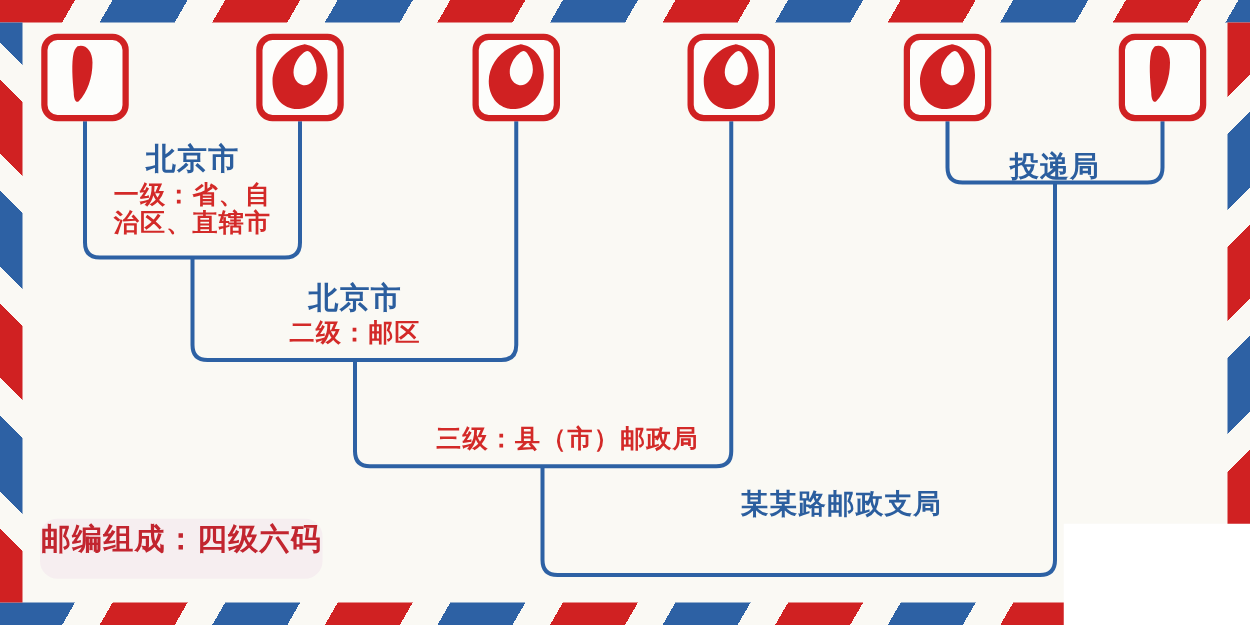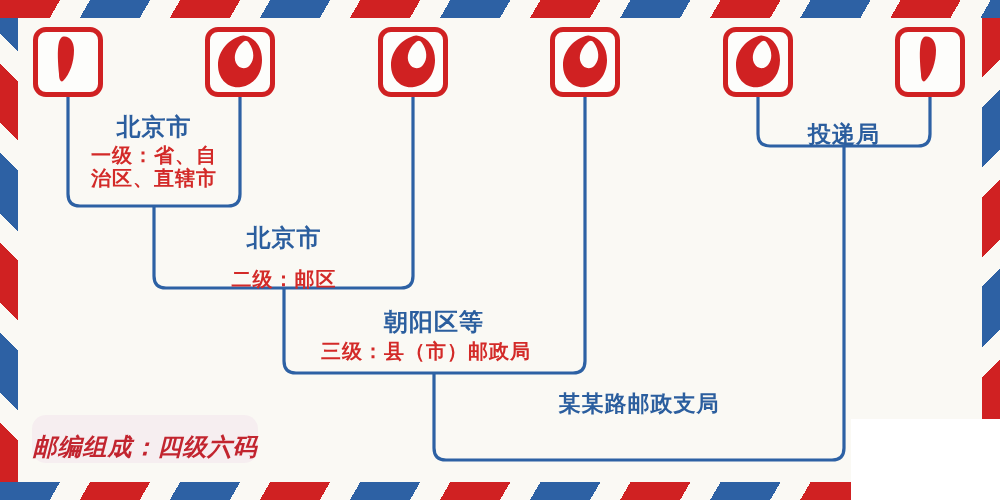--- a/index.html
+++ b/index.html
@@ -55,21 +55,21 @@
     font-weight:bold;letter-spacing:1px;
   }
   .lvl-name{color:var(--text-blue);font-size:24px;line-height:24px;}
   .lvl-desc{color:var(--text-red);font-size:20px;line-height:23px;text-align:right;}
   .lvl4-name{font-size:22px;}
   .delivery-name{font-size:23px;}
   
   .badge{
     position:absolute;left:32px;top:415px;width:226px;height:48px;
     background:var(--badge-bg);border-radius:14px;z-index:4;
-    display:flex;align-items:flex-end;justify-content:center;font-style:italic;
+    display:flex;align-items:flex-start;justify-content:center;
   }
   .badge span{
     color:var(--badge-text);font-weight:bold;font-size:24px;letter-spacing:1px;
   }
   
   .blank-patch{
     position:absolute;left:851px;top:419px;width:149px;height:81px;
     background:#ffffff;z-index:5;
   }
   .defs-hidden{position:absolute;width:0;height:0;overflow:hidden;}
@@ -132,26 +132,25 @@
     <path class="conn" d="M 284,288 L 284,361 Q 284,373 296,373 L 573,373 Q 585,373 585,361 L 585,97"></path>
     <path class="conn" d="M 434,373 L 434,448 Q 434,460 446,460 L 832,460 Q 844,460 844,448 L 844,146"></path>
     <path class="conn" d="M 758,97 L 758,134 Q 758,146 770,146 L 918,146 Q 930,146 930,134 L 930,97"></path>
   </svg>
 
   <div class="lbl lvl-name" style="left:154px;top:127px">北京市</div>
   <div class="lbl lvl-desc" style="left:154px;top:167px">一级：省、自
 治区、直辖市</div>
 
   <div class="lbl lvl-name" style="left:284px;top:238px">北京市</div>
-  <div class="lbl lvl-desc" style="left:284px;top:279px">二级：邮区</div>
+  <div class="lbl lvl-desc" style="left:284px;top:266px">二级：邮区</div>
 
-  <div class="lbl lvl-name" style="left:434px;top:322px">朝阳区等</div>
-  <div class="lbl lvl-desc" style="left:426px;top:351px">三级：县（市）邮政局</div>
+  <div class="lbl lvl-desc" style="left:454px;top:351px">三级：县（市）邮政局</div>
 
-  <div class="lbl lvl-name lvl4-name" style="left:639px;top:403px">某某路邮政支局</div>
+  <div class="lbl lvl-name lvl4-name" style="left:673px;top:403px">某某路邮政支局</div>
 
   <div class="lbl lvl-name delivery-name" style="left:844px;top:134px">投递局</div>
 
   <div class="badge">
     <span>邮编组成：四级六码</span>
   </div>
 
   <div class="blank-patch"></div>
 
 </div>

